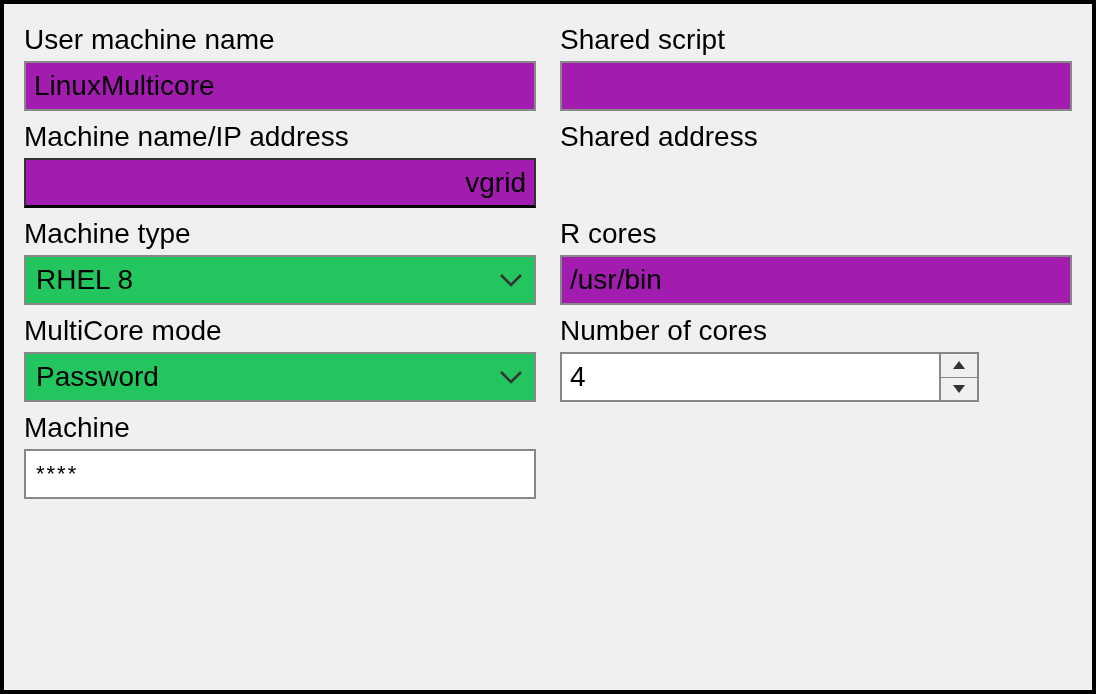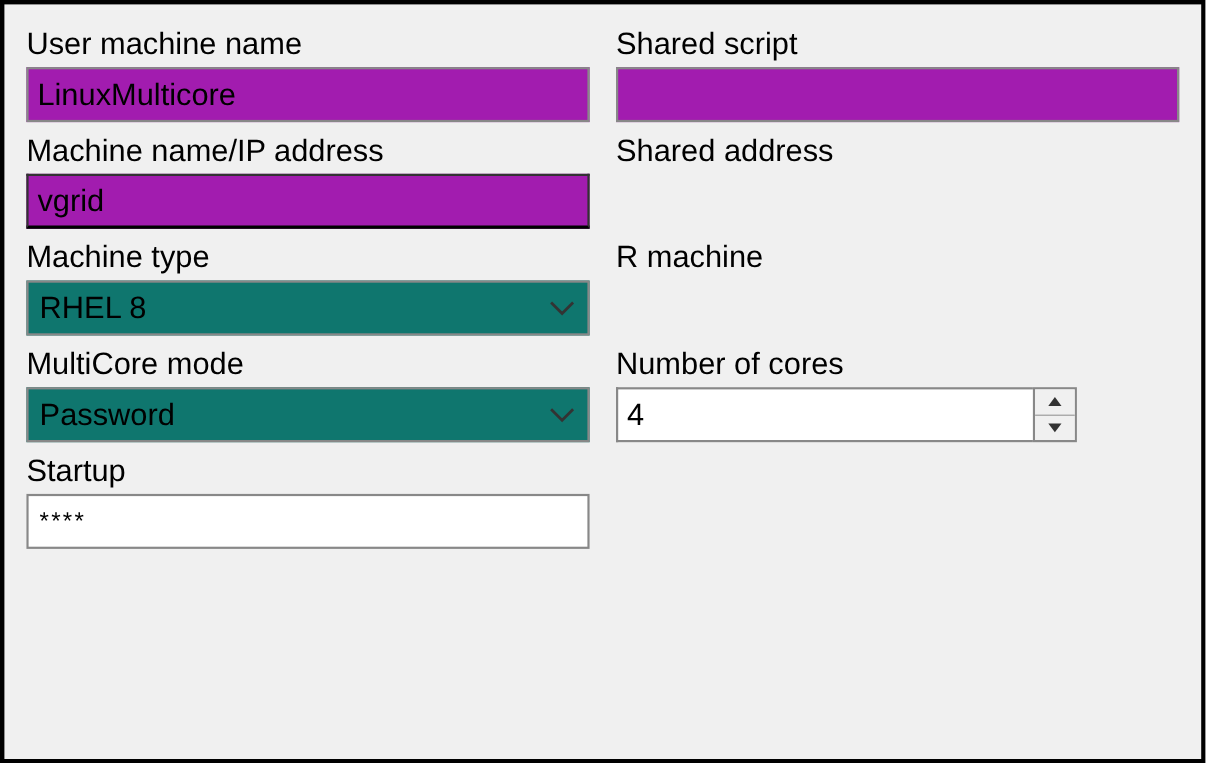--- a/index.html
+++ b/index.html
@@ -49,21 +49,21 @@
       position: relative;
       width: 100%;
       height: 50px;
     }
     .select-display {
       width: 100%;
       height: 100%;
       font-size: 28px;
       padding: 6px 44px 6px 10px;
       border: 2px solid #888;
-      background: #0f766e;
+      background: #22c55e;
       color: #000;
       cursor: default;
       display: flex;
       align-items: center;
     }
     .chevron {
       position: absolute;
       right: 12px;
       top: 50%;
       transform: translateY(-50%);
@@ -124,20 +124,21 @@
       border: 2px solid #888;
       background: #fff;
       color: #000;
       display: flex;
       align-items: center;
       letter-spacing: 2px;
     }
     .focused {
       border-color: #333;
       border-bottom: 3px solid #000;
+      text-align: right;
     }
   </style>
 </head>
 <body>
 
 <div class="dialog">
 
   <div class="field">
     <label class="field-label">User machine name</label>
     <input type="text" class="text-input" value="LinuxMulticore" style="">
@@ -163,21 +164,22 @@
       <div class="select-display">RHEL 8</div>
       <span class="chevron">
         <svg viewBox="0 0 26 18">
             <polyline points="3,4 13,14 23,4" fill="none" stroke="#333" stroke-width="2.5"></polyline>
           </svg>
       </span>
     </div>
   </div>
 
   <div class="field">
-    <label class="field-label">R machine</label>
+    <label class="field-label">R cores</label>
+    <input type="text" class="text-input" value="/usr/bin" style="">
   </div>
 
   <div class="field">
     <label class="field-label">MultiCore mode</label>
     <div class="select-wrap">
       <div class="select-display">Password</div>
       <span class="chevron">
         <svg viewBox="0 0 26 18">
             <polyline points="3,4 13,14 23,4" fill="none" stroke="#333" stroke-width="2.5"></polyline>
           </svg>
@@ -203,17 +205,17 @@
                 <polygon points="1,1 13,1 7,9" fill="#333"></polygon>
               </svg>
           </span>
         </button>
       </div>
     </div>
   </div>
 
 
   <div class="field">
-    <label class="field-label">Startup</label>
+    <label class="field-label">Machine</label>
     <div class="password-display">****</div>
   </div>
 
 </div>
 
 </body></html>

